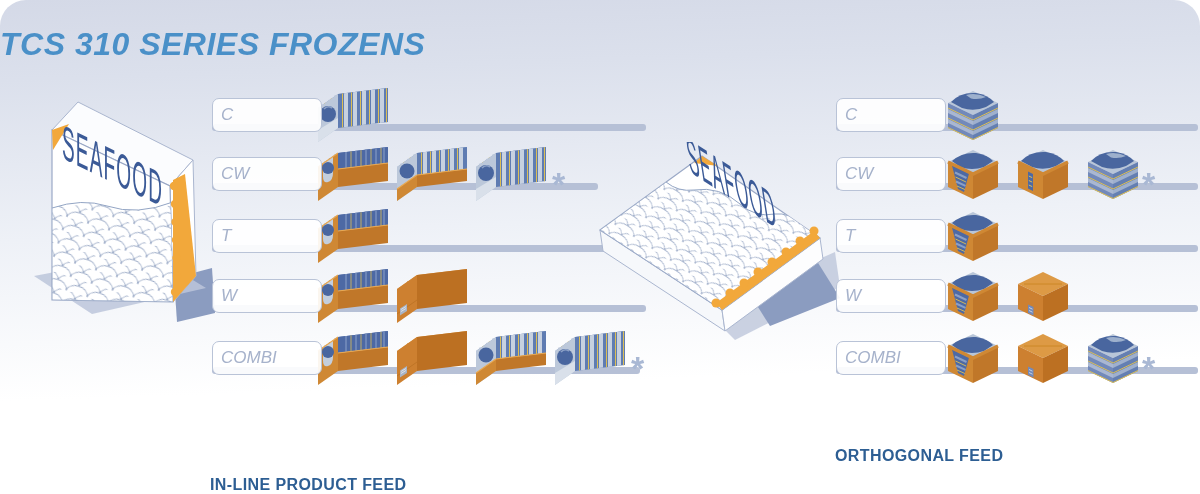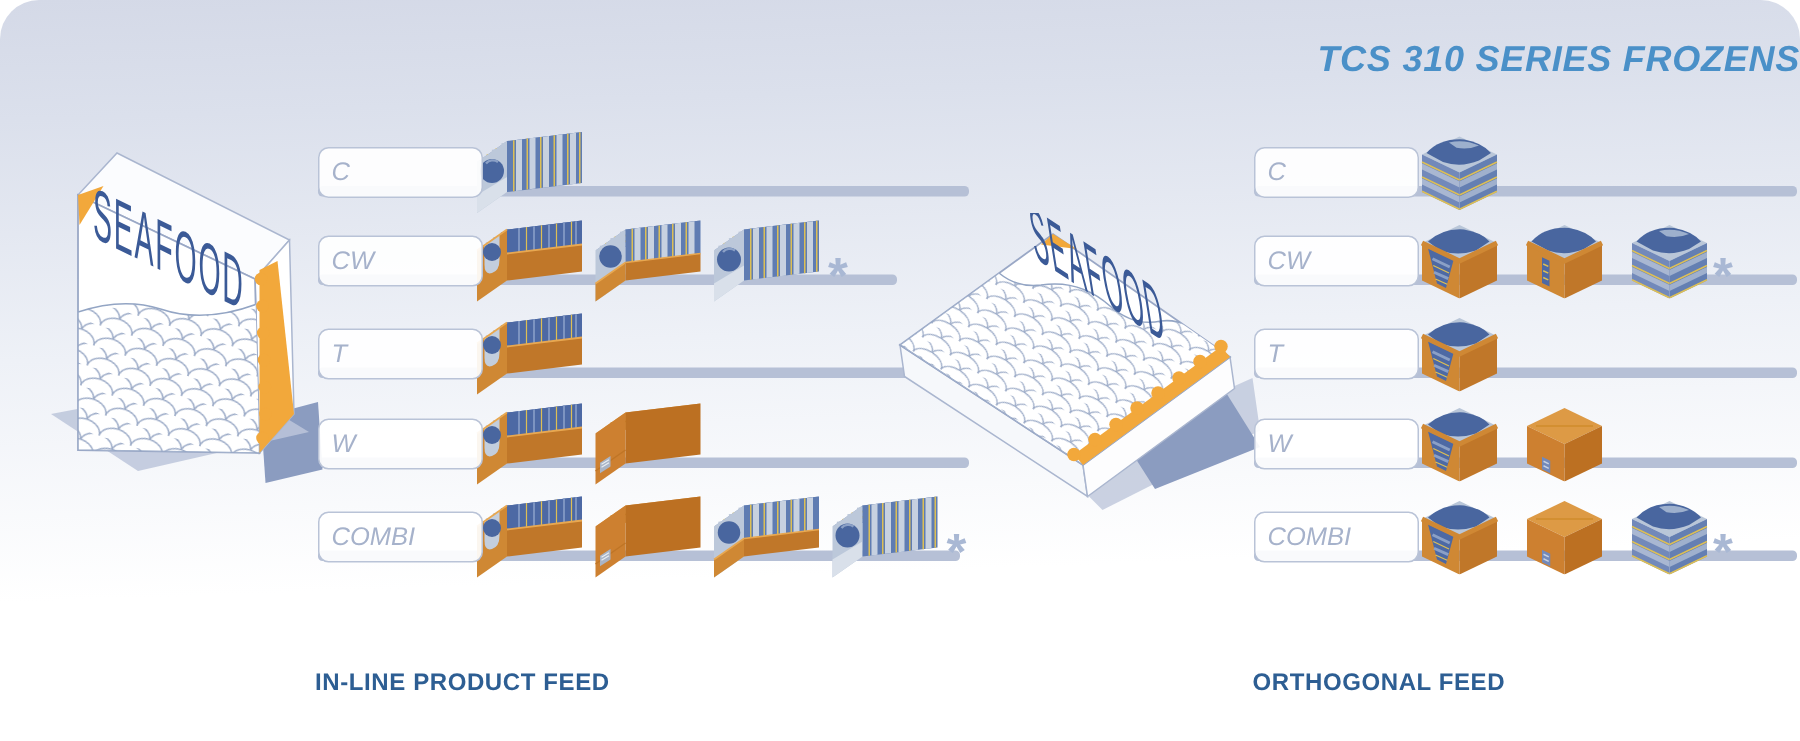--- a/index.html
+++ b/index.html
@@ -3,34 +3,34 @@
 <meta charset="utf-8">
 <style>
   html,body{margin:0;padding:0;background:#ffffff;}
   .canvas{
     position:relative;width:1200px;height:494px;overflow:hidden;
     border-radius:26px;
     background:linear-gradient(178deg,#d4d9e7 0%,#dbe0ec 15%,#eef1f7 45%,#ffffff 75%);
     font-family:"Liberation Sans",sans-serif;
   }
   .title{
-    position:absolute;left:0;right:0;top:26px;margin:0;text-align:right;
-    font-style:italic;font-weight:bold;font-size:24px;letter-spacing:.5px;color:#4a90c8;z-index:5;
+    position:absolute;left:0;right:0;top:26px;margin:0;text-align:left;
+    font-style:italic;font-weight:bold;font-size:32px;letter-spacing:.5px;color:#4a90c8;z-index:5;
   }
   .row-line{position:absolute;height:7px;background:#b6c0d6;border-radius:3px;z-index:1;}
   .row-label{
     position:absolute;width:110px;height:34px;box-sizing:border-box;z-index:4;
     background:rgba(255,255,255,.92);border:1.5px solid #b9c3d7;border-radius:7px;
     font-style:italic;font-size:17px;color:#a6b2cb;padding:6px 0 0 8px;
   }
   .box-item{position:absolute;z-index:2;}
   .asterisk{position:absolute;z-index:2;font-weight:bold;font-size:34px;line-height:34px;color:#a9b8d4;}
   .product-svg{position:absolute;z-index:3;}
   .caption{position:absolute;top:447px;font-size:16px;font-weight:bold;letter-spacing:.4px;color:#2d5e93;z-index:5;}
-  .caption.left{left:210px;}
+  .caption.left{left:210px;margin-top:29px;}
   .caption.right{left:835px;text-align:center;}
   .defs-svg{position:absolute;width:0;height:0;overflow:hidden;}
 </style>
 </head>
 <body>
 
 <svg class="defs-svg" aria-hidden="true">
 <defs>
 
   <symbol id="sym-bundle" viewBox="0 0 76 66">

